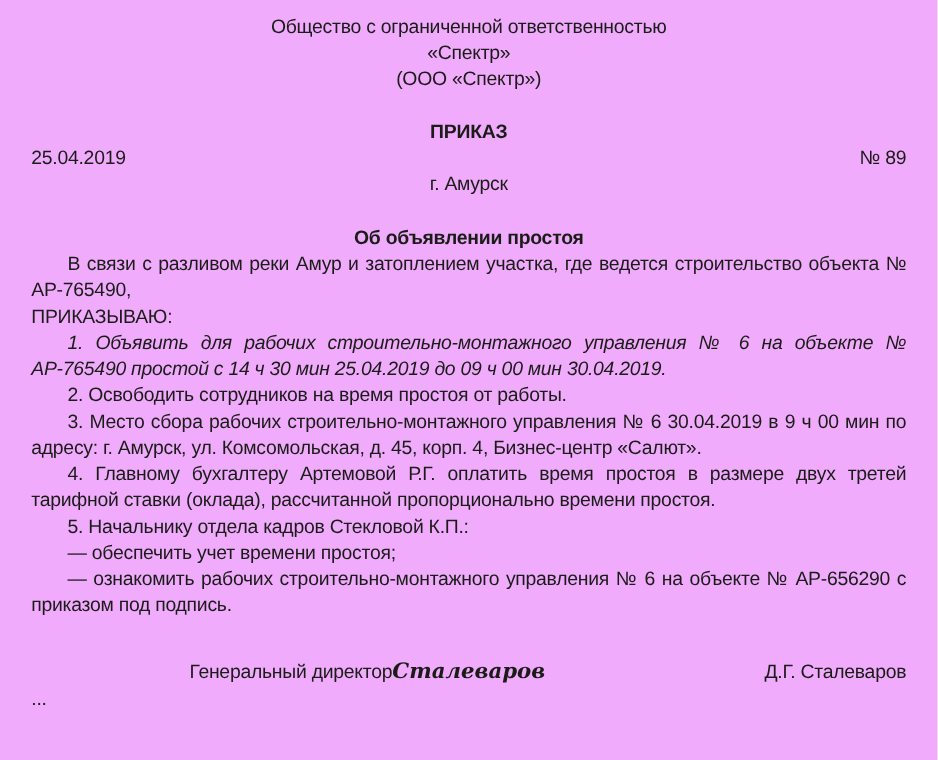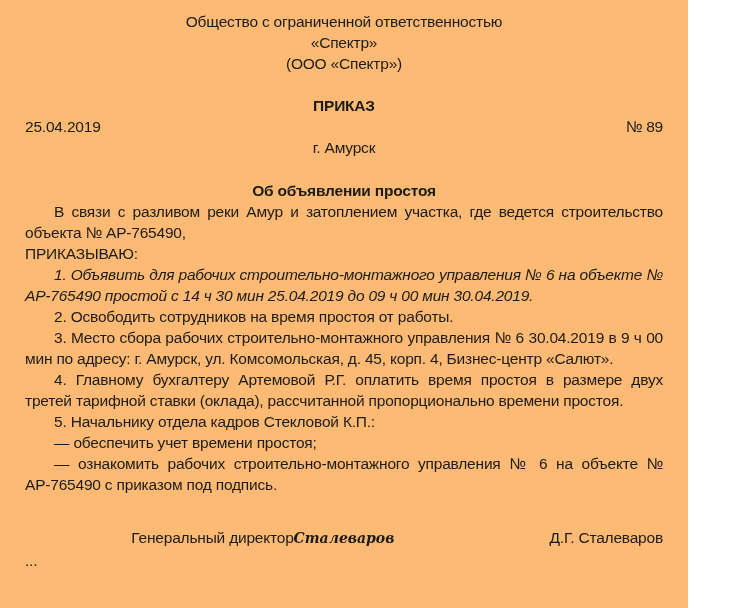--- a/index.html
+++ b/index.html
@@ -1,24 +1,24 @@
 <!DOCTYPE html>
 <html><head>
 <meta charset="utf-8">
 <style>
   html, body {
     margin: 0;
     padding: 0;
     background: #ffffff;
   }
   .page {
-    width: 688px;
+    width: 750px;
     height: 608px;
     box-sizing: border-box;
-    background: #fdba74;
+    background: #f0abfc;
     padding: 11px 25px 0 25px;
     font-family: "Liberation Sans", "DejaVu Sans", sans-serif;
     font-size: 15.5px;
     line-height: 21px;
     letter-spacing: -0.2px;
     color: #1b1b18;
     overflow: hidden;
   }
   .center { text-align: center; }
   .bold { font-weight: 700; }
@@ -43,21 +43,21 @@
     align-items: baseline;
     margin-top: 20px;
   }
   .sign-col-left { flex: 1 1 0; text-align: right; }
   .sign-col-mid { flex: 0 0 auto; }
   .sign-col-right { flex: 1 1 0; text-align: right; margin-top: 12px; }
   .autograph {
     font-family: "DejaVu Serif", "Liberation Serif", serif;
     font-style: italic;
     font-weight: 700;
-    font-size: 14px;
+    font-size: 17px;
     letter-spacing: 0;
   }
   .footer-ellipsis { margin-top: 1px; }
 </style>
 </head>
 <body>
 
 <div class="page">
 
   <div class="center line">Общество с ограниченной ответственностью</div>
@@ -78,21 +78,21 @@
   <div class="body-block">
     <p class="indent">В связи с разливом реки Амур и затоплением участка, где ведется строительство объекта № АР-765490,</p>
     <p>ПРИКАЗЫВАЮ:</p>
 
     <p class="indent gap-above">1. Объявить для рабочих строительно-монтажного управления № 6 на объекте № АР-765490 простой с 14 ч 30 мин 25.04.2019 до 09 ч 00 мин 30.04.2019.</p>
     <p class="indent">2. Освободить сотрудников на время простоя от работы.</p>
     <p class="indent">3. Место сбора рабочих строительно-монтажного управления № 6 30.04.2019 в 9 ч 00 мин по адресу: г. Амурск, ул. Комсомольская, д. 45, корп. 4, Бизнес-центр «Салют».</p>
     <p class="indent">4. Главному бухгалтеру Артемовой Р.Г. оплатить время простоя в размере двух третей тарифной ставки (оклада), рассчитанной пропорционально времени простоя.</p>
     <p class="indent">5. Начальнику отдела кадров Стекловой К.П.:</p>
     <p class="indent">— обеспечить учет времени простоя;</p>
-    <p class="indent">— ознакомить рабочих строительно-монтажного управления № 6 на объекте № АР-765490 с приказом под подпись.</p>
+    <p class="indent">— ознакомить рабочих строительно-монтажного управления № 6 на объекте № АР-656290 с приказом под подпись.</p>
   </div>
 
   <div class="sign-row">
     <span class="sign-col-left">Генеральный директор</span>
     <span class="sign-col-mid autograph">Сталеваров</span>
     <span class="sign-col-right">Д.Г. Сталеваров</span>
   </div>
 
   <div class="footer-ellipsis">...</div>
 

